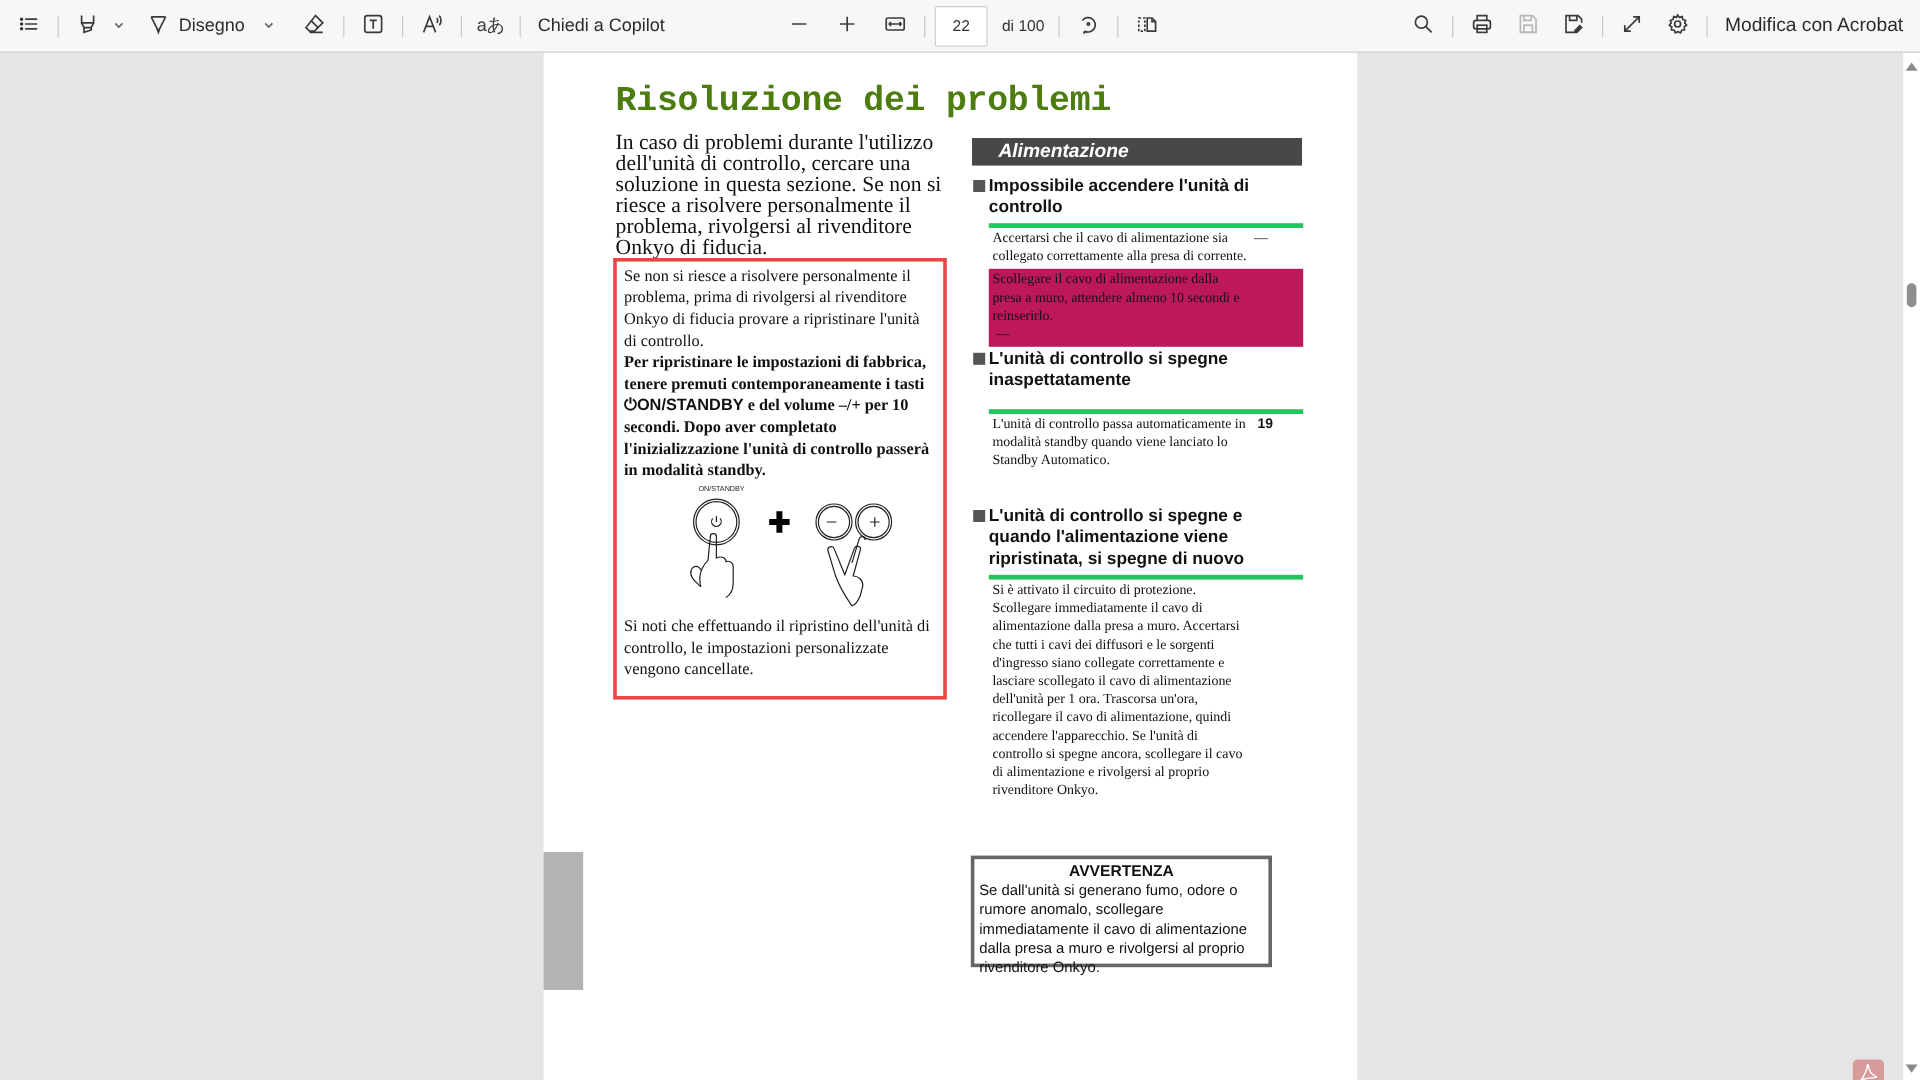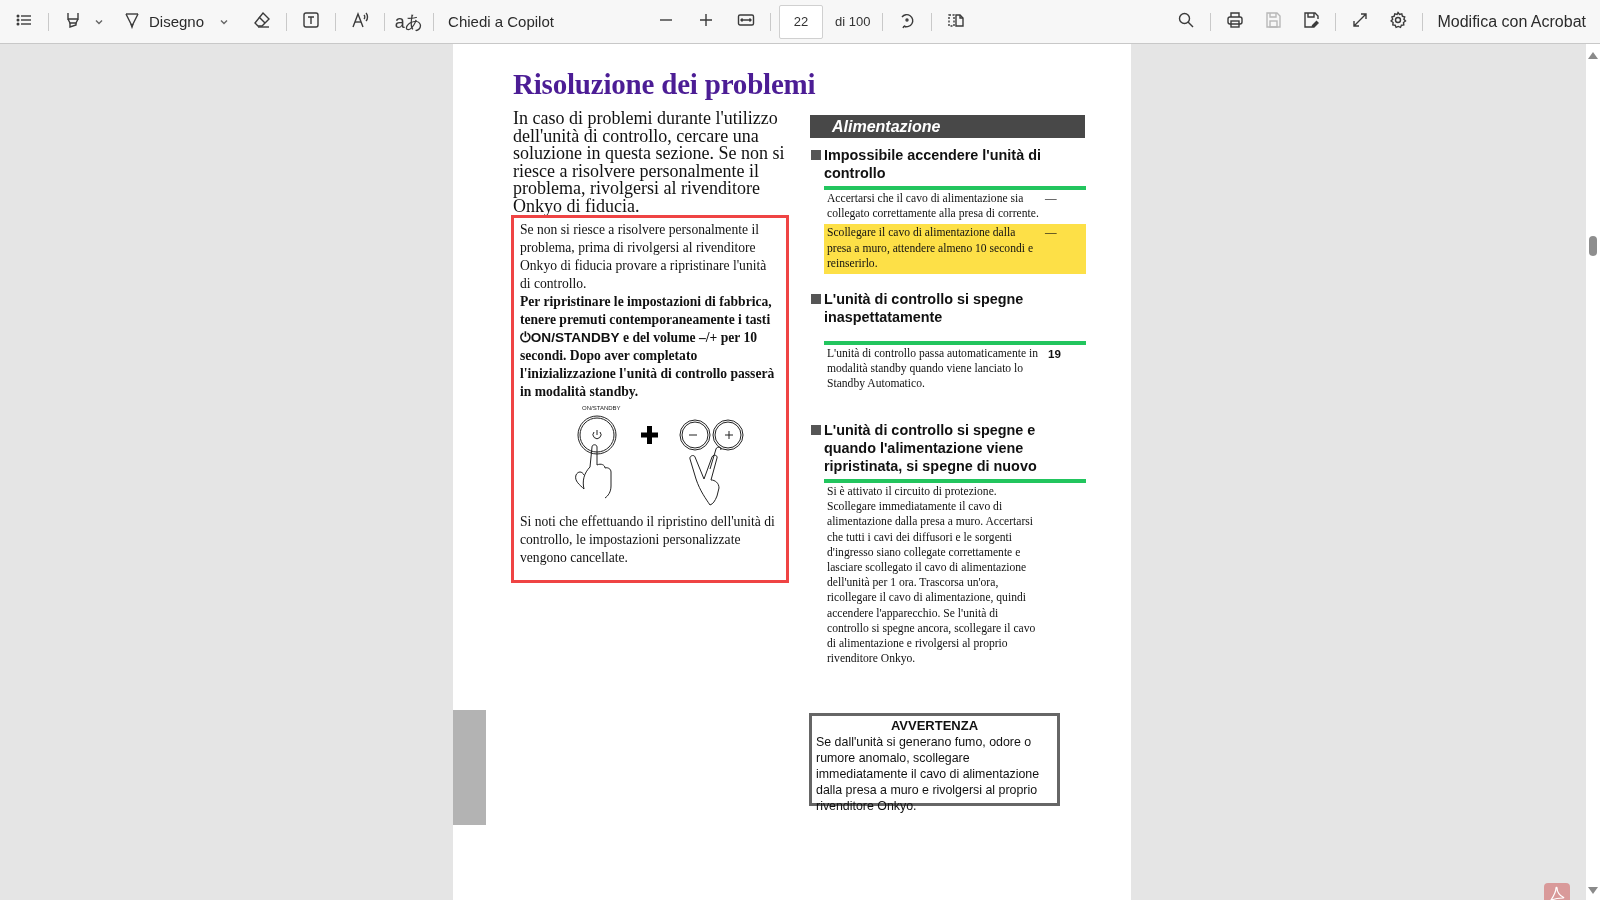--- a/index.html
+++ b/index.html
@@ -22,39 +22,39 @@
 
   
   .scrollbar { position: absolute; left: 1586px; top: 44px; width: 14px; height: 856px; background: #fff; }
   .scroll-up { position: absolute; left: 2px; top: 8px; width: 0; height: 0; border-left: 5px solid transparent; border-right: 5px solid transparent; border-bottom: 7px solid #8a8a8a; }
   .scroll-down { position: absolute; left: 2px; bottom: 6px; width: 0; height: 0; border-left: 5px solid transparent; border-right: 5px solid transparent; border-top: 7px solid #8a8a8a; }
   .scroll-thumb { position: absolute; left: 3px; top: 192px; width: 8px; height: 20px; border-radius: 4px; background: #8e8e8e; }
 
   .acrobat-badge { position: absolute; left: 1544px; top: 839px; width: 26px; height: 26px; border-radius: 4px; background: #d99a9a; display: flex; align-items: center; justify-content: center; }
 
   
-  .title { position: absolute; left: 513px; top: 24px; font-size: 29px; font-weight: bold; color: #4c1d95; font-family: Liberation Serif, serif; letter-spacing: -0.2px; }
+  .title { position: absolute; left: 513px; top: 24px; font-size: 29px; font-weight: bold; color: #4d7c0f; font-family: Liberation Mono, monospace; letter-spacing: -0.2px; }
   .serif { font-family: "Liberation Serif", "DejaVu Serif", serif; color: #111; }
   .intro { position: absolute; left: 513px; top: 66px; width: 275px; font-size: 18px; line-height: 17.6px; }
 
   .reset-box { position: absolute; left: 511px; top: 171px; width: 278px; height: 368px; border: 3px solid #ef4444; padding: 3px 6px; }
   .reset-box p { font-size: 13.6px; line-height: 18px; }
   .reset-box .bold { font-weight: bold; }
   .reset-box .sans-bold { font-family: "Liberation Sans", sans-serif; font-weight: bold; }
   .illus { position: relative; height: 106px; margin: 4px 0 2px 0; }
   .illus-label { position: absolute; left: 62px; top: 0px; font-size: 6px; font-family: "Liberation Sans", sans-serif; color: #222; }
 
   .section-bar { position: absolute; left: 810px; top: 71px; width: 275px; height: 23px; background: #484848; color: #fff; font-style: italic; font-weight: bold; font-size: 16px; line-height: 23px; padding-left: 22px; font-family: "Liberation Sans", sans-serif; }
 
   .h3 { position: absolute; left: 811px; width: 275px; font-family: "Liberation Sans", sans-serif; font-weight: bold; font-size: 14.4px; line-height: 18px; color: #111; padding-left: 13px; }
   .h3 .sq { position: absolute; left: 0; top: 4px; width: 10px; height: 10px; background: #555; }
 
   .tbl { position: absolute; left: 824px; width: 262px; border-top: 4px solid #22c55e; }
   .row { display: flex; padding: 1px 2px 3px 3px; font-size: 11.6px; line-height: 15.2px; }
-  .row.shaded { background: #fde047; }
+  .row.shaded { background: #be185d; flex-direction: column; }
   .row .txt { width: 215px; }
   .row .ref { width: 40px; padding-left: 3px; }
   .row .ref.num { font-family: "Liberation Sans", sans-serif; font-weight: bold; font-size: 11.6px; padding-left: 6px; }
 
   .warn-box { position: absolute; left: 809px; top: 669px; width: 251px; height: 93px; border: 3px solid #666; padding: 2px 4px; font-family: "Liberation Sans", sans-serif; font-size: 12.4px; line-height: 16px; color: #111; }
   .warn-title { text-align: center; font-weight: bold; font-size: 13px; }
 </style>
 </head>
 <body>
 
@@ -125,21 +125,21 @@
       <svg viewBox="0 0 18 18">
           <path d="M2 16L7 3l5 13"></path>
           <path d="M4 11h6"></path>
           <path d="M13 4c1 1 1 3 0 4"></path>
           <path d="M15 2c2 2 2 6 0 8"></path>
         </svg>
     </span>
   </div>
   <div class="tb-sep"></div>
   <div class="tb-btn">
-    <span style="font-size:18px;color:#3b3b3b;">aあ</span>
+    <span style="font-size:15px;color:#3b3b3b;">aあ</span>
   </div>
   <div class="tb-sep"></div>
   <div class="tb-btn" style="margin-left:6px">
     <span class="tb-label">Chiedi a Copilot</span>
   </div>
 
   <div style="width:96px"></div>
 
   <div class="tb-btn">
     <span><svg viewBox="0 0 18 18">

